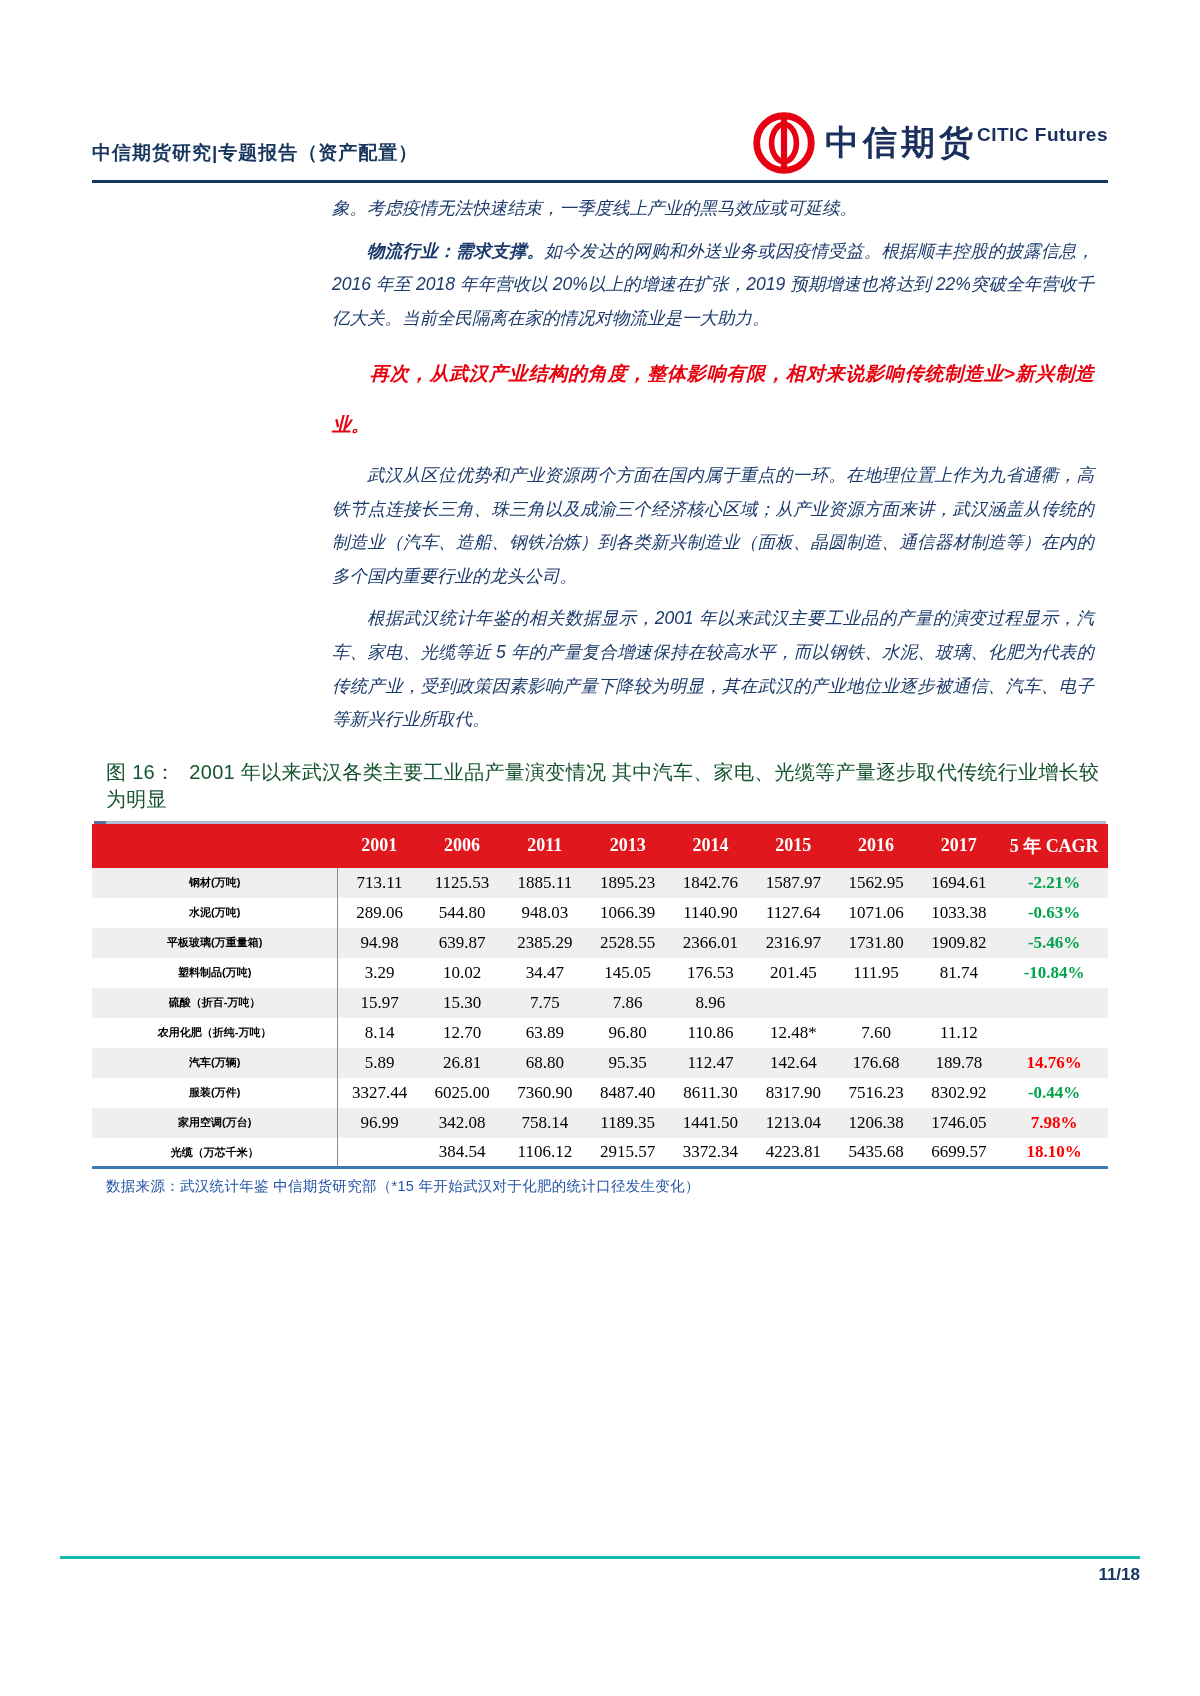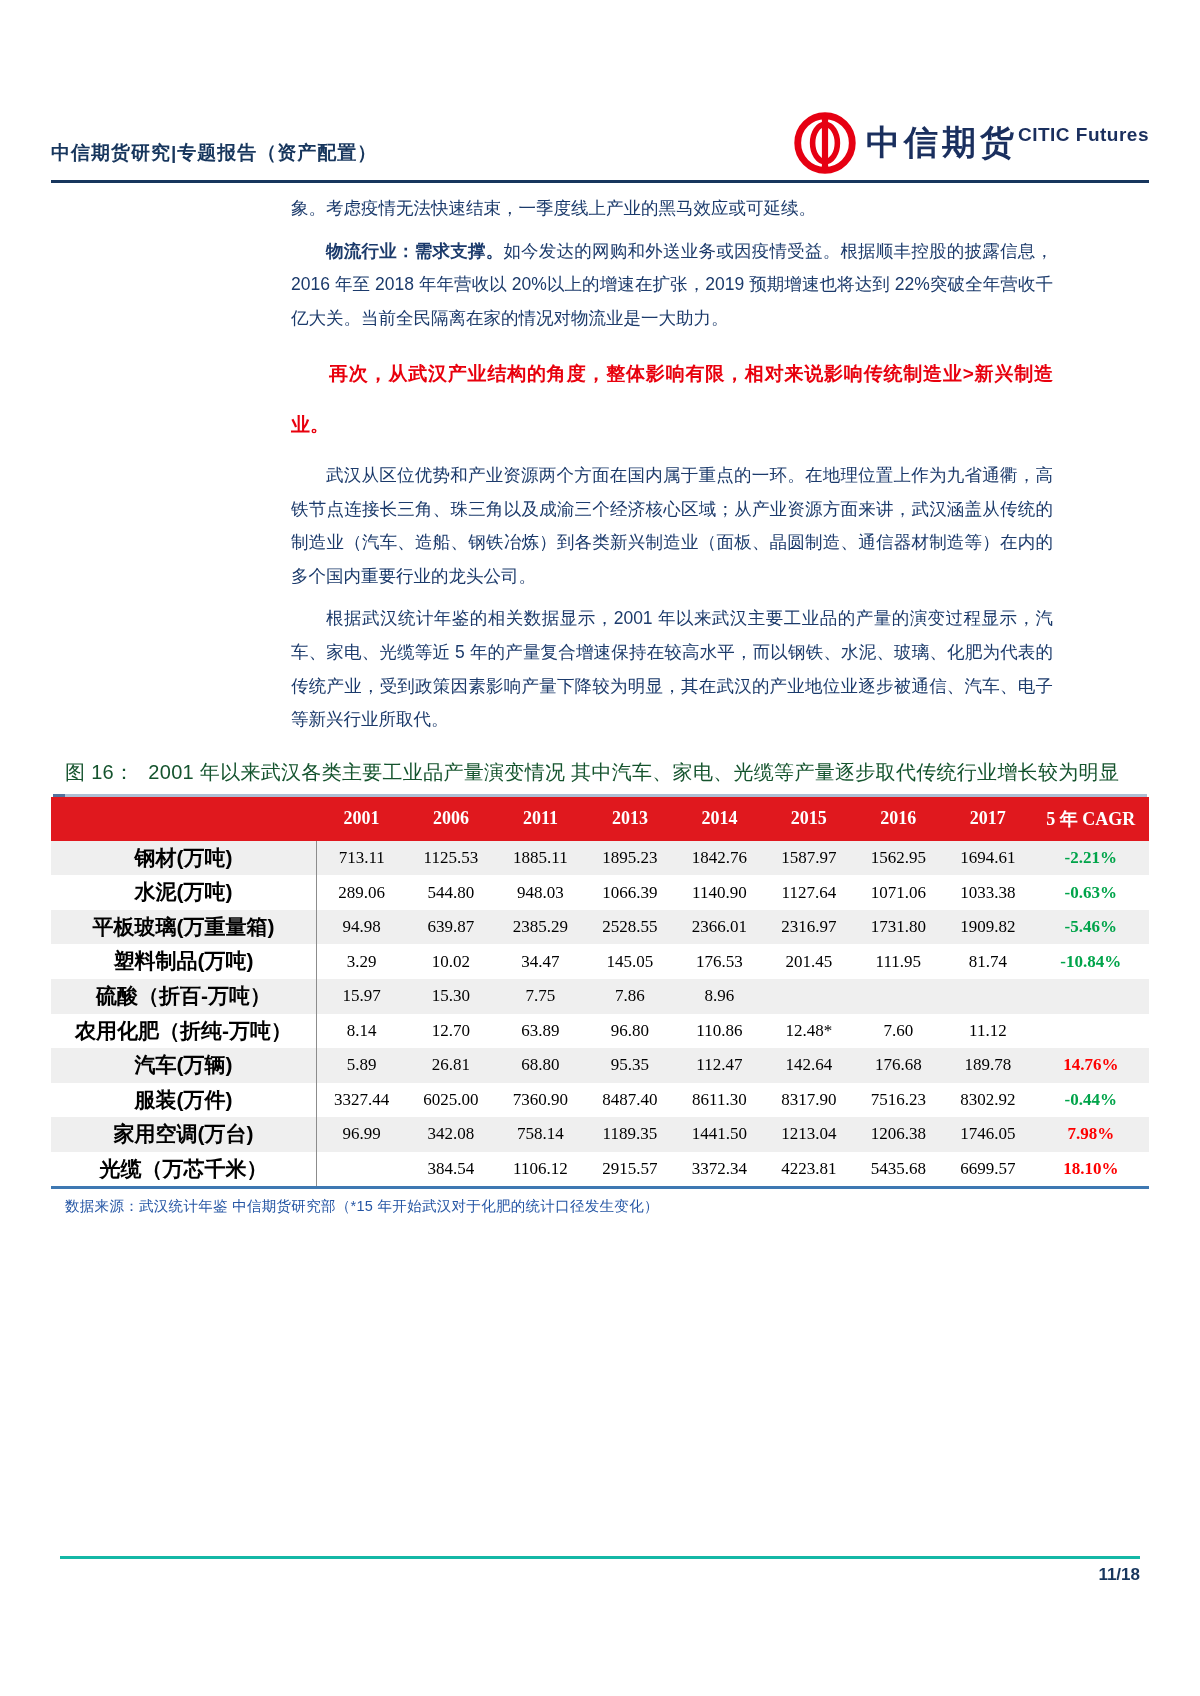--- a/index.html
+++ b/index.html
@@ -7,21 +7,21 @@
   body { font-family: "Liberation Sans", sans-serif; }
 
   .page {
     position: relative;
     width: 1200px;
     height: 1696px;
     background: #ffffff;
     overflow: hidden;
     margin: 0 auto;
   }
-  .content { padding: 0 51px; }
+  .content { padding: 0 92px; }
 
   
   .header {
     display: flex;
     justify-content: space-between;
     align-items: flex-end;
     padding-top: 112px;
   }
   .header-title {
     color: #17365D;
@@ -42,21 +42,21 @@
 
   
   .text-col {
     margin-left: 240px;
     width: 762px;
     color: #1B3A6B;
     font-size: 17.5px;
     line-height: 1.92;
     text-align: justify;
   }
-  .text-col p { margin-top: 9px; }
+  .text-col p { margin-top: 9px; font-style: italic; }
   .indent { text-indent: 2em; }
   .lead-bold { font-weight: 700; }
   .para-red {
     color: #E8000D;
     font-weight: 700;
     font-size: 19px;
     line-height: 2.65;
     margin-top: 14px !important;
     margin-bottom: 6px;
   }
@@ -98,21 +98,21 @@
   table.data-table tbody td {
     text-align: center;
     height: 30px;
     padding: 1px 2px;
     color: #000000;
     vertical-align: middle;
   }
   table.data-table tbody td.label {
     font-family: "Liberation Sans", sans-serif;
     font-weight: 700;
-    font-size: 21px;
+    font-size: 11px;
     border-right: 1px solid #8C8C8C;
     line-height: 1.55;
   }
   table.data-table tbody td.cagr { font-weight: 700; }
   table.data-table tbody td.neg { color: #00A44A; }
   table.data-table tbody td.pos { color: #FE0000; }
 
   .fig-source {
     color: #2455A4;
     font-size: 14.5px;

